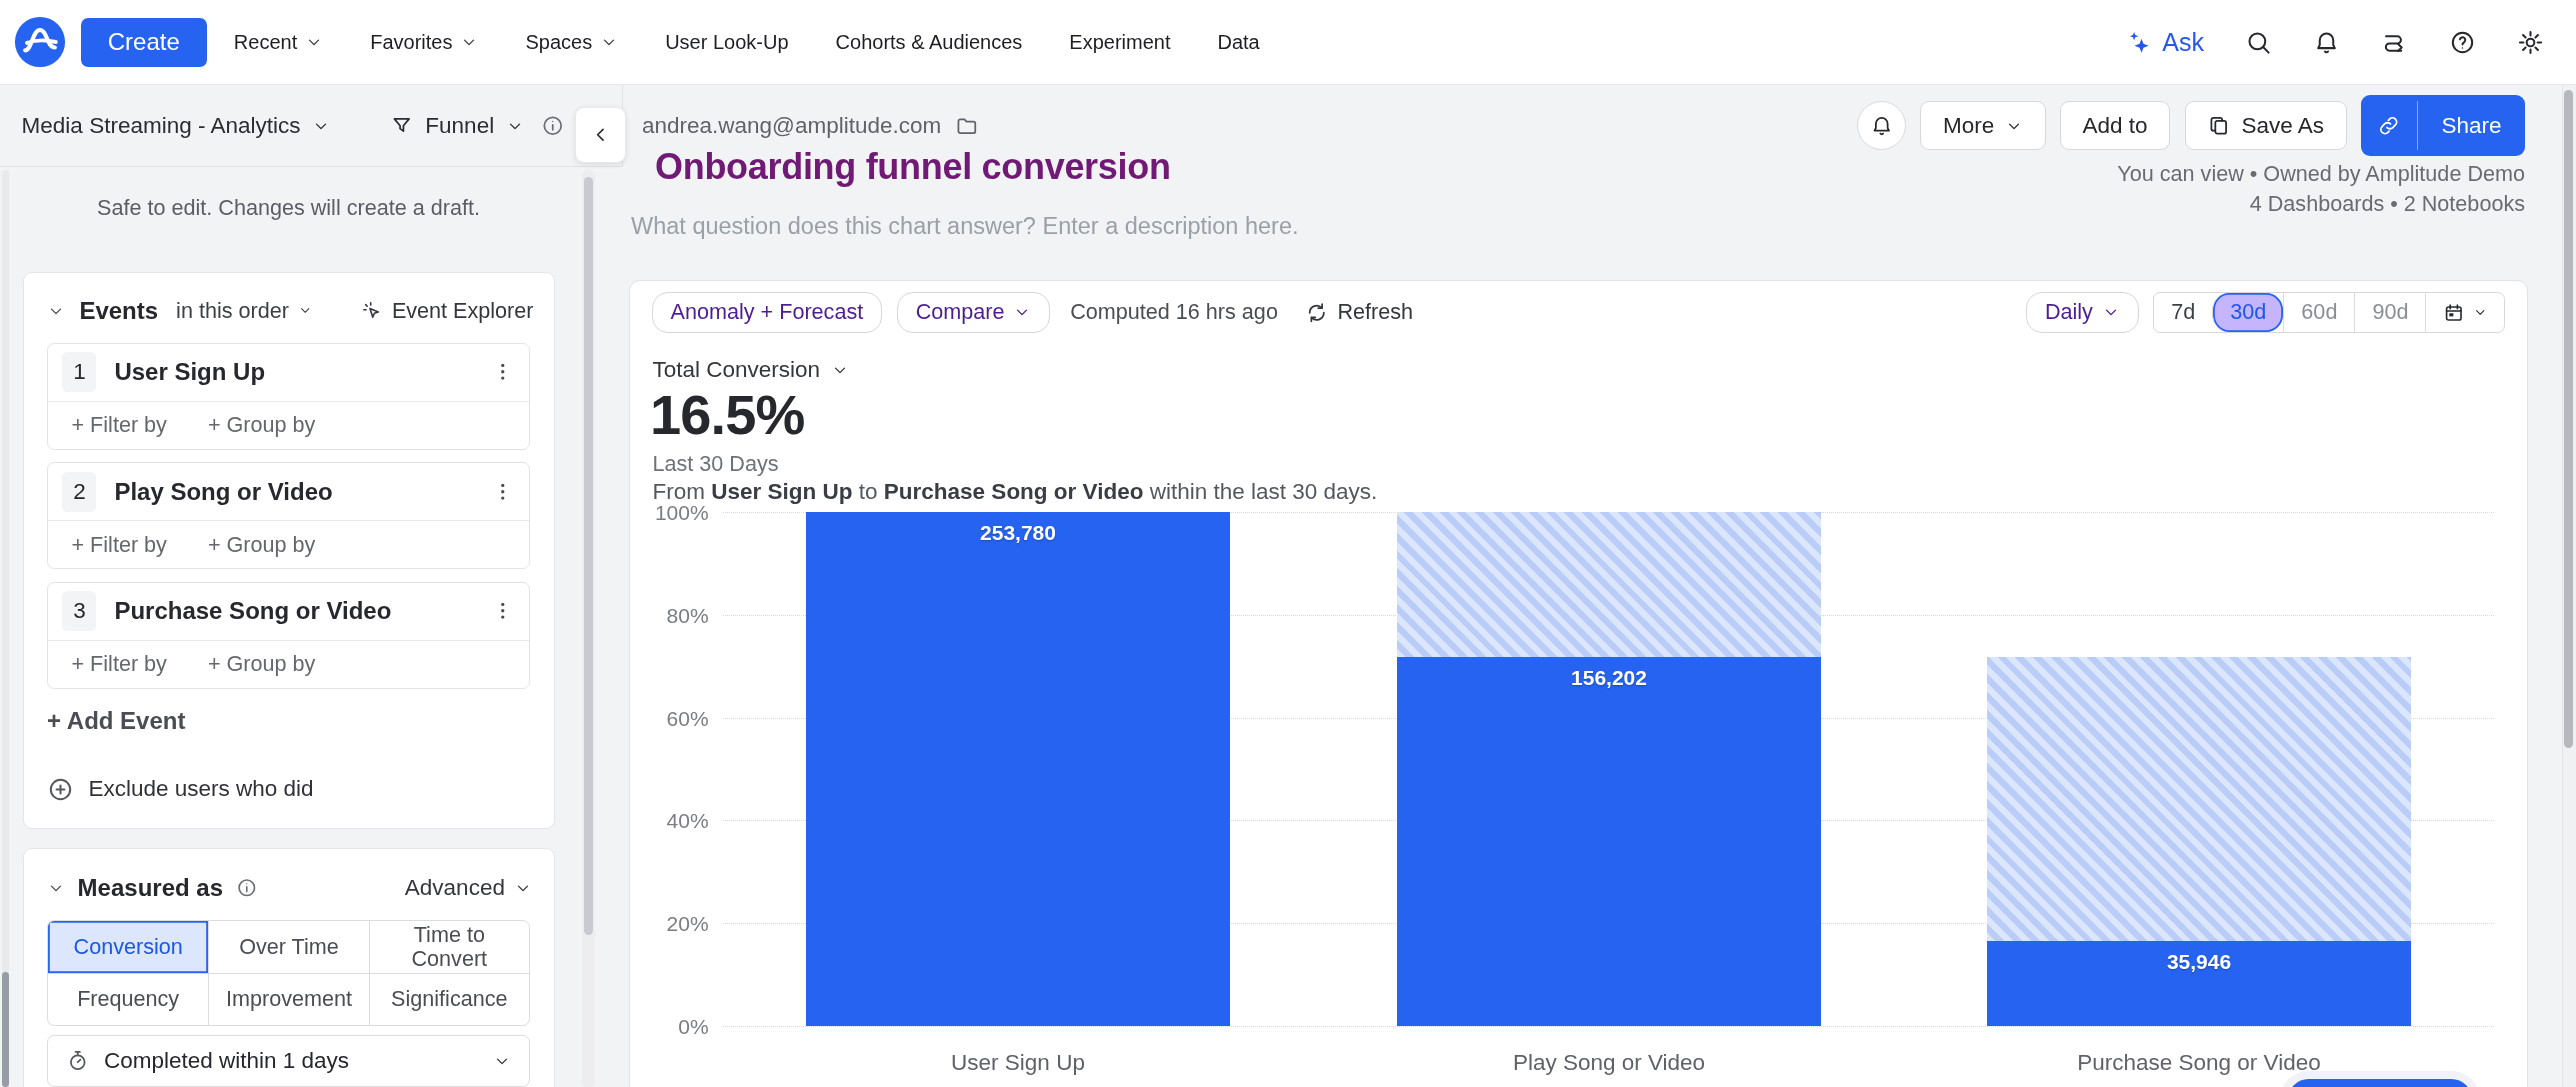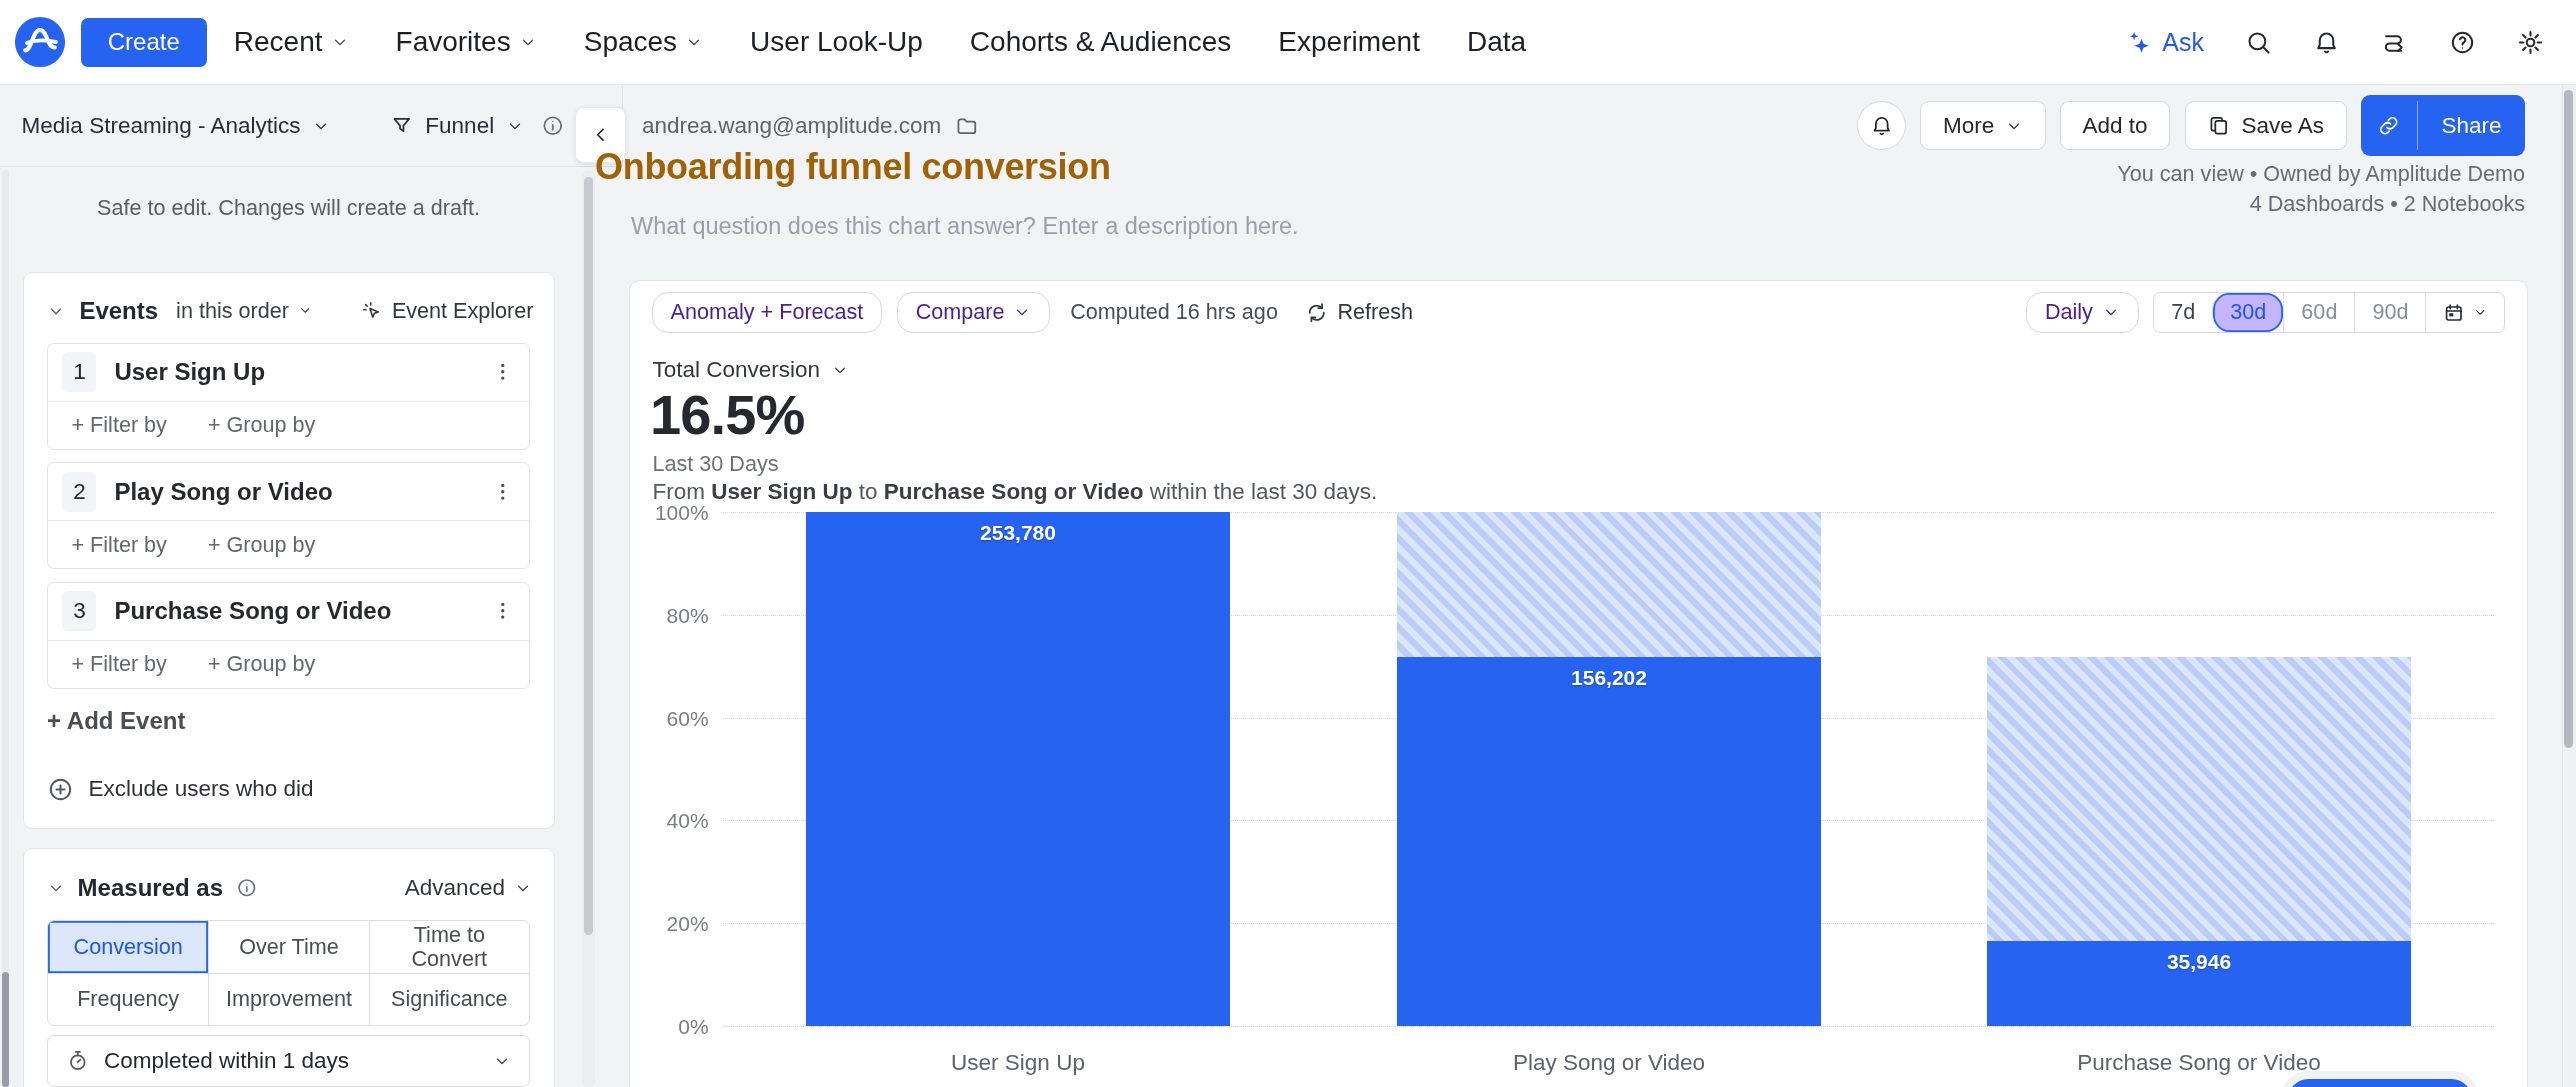--- a/index.html
+++ b/index.html
@@ -8,21 +8,21 @@
   #root{position:relative;width:2576px;height:1088px;overflow:hidden;background:#f2f3f5}
   svg.icn{display:block;stroke:currentColor;fill:none;stroke-width:1.8;stroke-linecap:round;stroke-linejoin:round;flex:none}
   .i16{width:14.4px;height:14.4px}.i20{width:18px;height:18px}.i24{width:21.6px;height:21.6px}
   .i26{width:23.5px;height:23.5px}.i30{width:27px;height:27px}
 
   
   .topnav{position:absolute;left:0;top:0;width:2576px;height:85px;background:#fff;border-bottom:0.9px solid #e6e7ea;display:flex;align-items:center;padding:0 32px 0 14.4px}
   .logo{width:52px;height:52px;margin-right:14.4px}
   .create-btn{height:49px;padding:0 27px;background:#2563f0;color:#fff;border-radius:7.2px;font-size:24px;display:flex;align-items:center;margin-right:27px;cursor:pointer}
   .nav-items{display:flex;align-items:center;gap:47px;flex:1}
-  .nav-item{display:flex;align-items:center;gap:8px;font-size:28px;color:#1d1f24;cursor:pointer;white-space:nowrap}
+  .nav-item{display:flex;align-items:center;gap:8px;font-size:20px;color:#1d1f24;cursor:pointer;white-space:nowrap}
   .nav-item .icn{color:#3a3d44}
   .nav-right{display:flex;align-items:center;gap:41px}
   .ask{display:flex;align-items:center;gap:9px;color:#2457ee;font-size:25px;cursor:pointer}
   .topicon{color:#26282d;cursor:pointer}
 
   
   .breadcrumbs{position:absolute;left:21.6px;top:85px;height:81px;display:flex;font-size:22.5px;color:#2a2d33}
   .crumb{display:flex;align-items:center;gap:11.7px}
   .funnel-group{display:flex;align-items:center;gap:11.7px;margin-left:60px}
   .hdr-div-v{position:absolute;left:622px;top:85px;width:0.9px;height:82px;background:#e1e2e6}
@@ -63,21 +63,21 @@
   .advanced{display:flex;align-items:center;gap:9px;margin-left:auto;font-size:22.5px;color:#33363c;cursor:pointer}
   .mgrid{margin:1.8px 23.5px 0;display:grid;grid-template-columns:1fr 1fr 1fr;border:0.9px solid #dbdce0;border-radius:7.2px;overflow:hidden;background:#fff}
   .mcell{height:52px;display:flex;align-items:center;justify-content:center;text-align:center;font-size:21.6px;color:#4a4d54;border-left:0.9px solid #dbdce0;border-top:0.9px solid #dbdce0;line-height:1.1;padding:0 12.6px;cursor:pointer}
   .mcell.c0{border-left:none}.mcell.r0{border-top:none}
   .mcell.sel{background:#dce7fd;color:#1d56e8;box-shadow:inset 0 0 0 1.8px #2563f0}
   .mw-card{margin:9px 23.5px 0;height:52px;border:0.9px solid #dbdce0;border-radius:7.2px;display:flex;align-items:center;padding:0 18px;gap:14.4px;font-size:22.5px;color:#26282d;cursor:pointer}
   .mw-card .icn{color:#55585e}
   .mw-card .chev{margin-left:auto;color:#33363c}
 
   
-  .page-title{position:absolute;left:595px;top:146px;font-size:36px;font-weight:700;color:#a16207;letter-spacing:-0.3px}
+  .page-title{position:absolute;left:655px;top:146px;font-size:36px;font-weight:700;color:#701a75;letter-spacing:-0.3px}
   .page-desc{position:absolute;left:631px;top:213px;font-size:23.5px;color:#9aa0a8;cursor:text}
   .chart-card{position:absolute;left:629px;top:280px;width:1899px;height:830px;background:#fff;border:0.9px solid #e2e3e7;border-radius:10.8px}
   .chart-toolbar{position:absolute;left:21.6px;right:21.6px;top:10.8px;height:41px;display:flex;align-items:center;gap:14.4px}
   .btn3{height:41px;padding:0 18px;border:0.9px solid #d7d8dc;border-radius:16px;background:#fff;font-size:21.6px;color:#4c1d95;display:flex;align-items:center;gap:9px;cursor:pointer;white-space:nowrap}
   .computed{font-size:21.6px;color:#4a4d54;margin-left:5.4px;white-space:nowrap}
   .refresh{display:flex;align-items:center;gap:9px;font-size:21.6px;color:#33363c;margin-left:12.6px;cursor:pointer}
   .tb-spacer{flex:1}
   .ranges{display:flex;height:41px;border:0.9px solid #d7d8dc;border-radius:7.2px;background:#fff;align-items:stretch}
   .rcell{display:flex;align-items:center;justify-content:center;padding:0 17px;font-size:21.6px;color:#3e4148;border-left:0.9px solid #dcdde1;cursor:pointer}
   .rcell.first{border-left:none}

